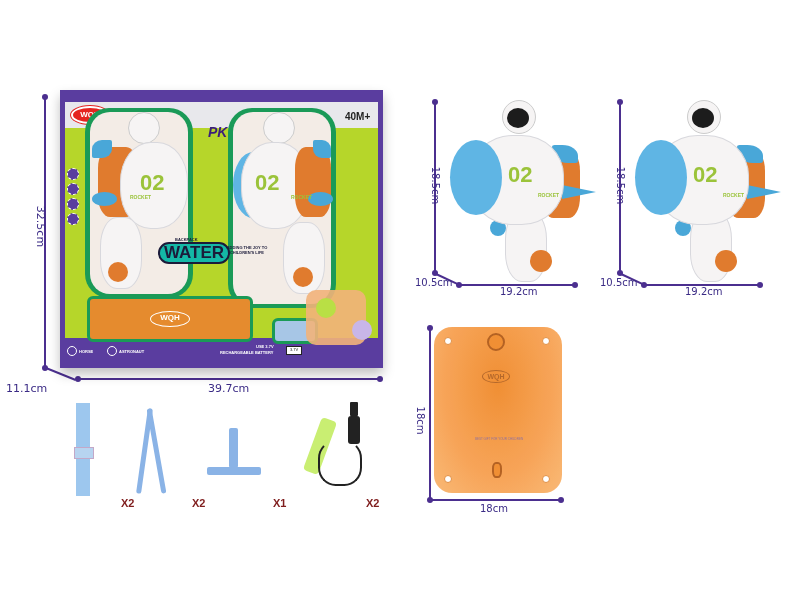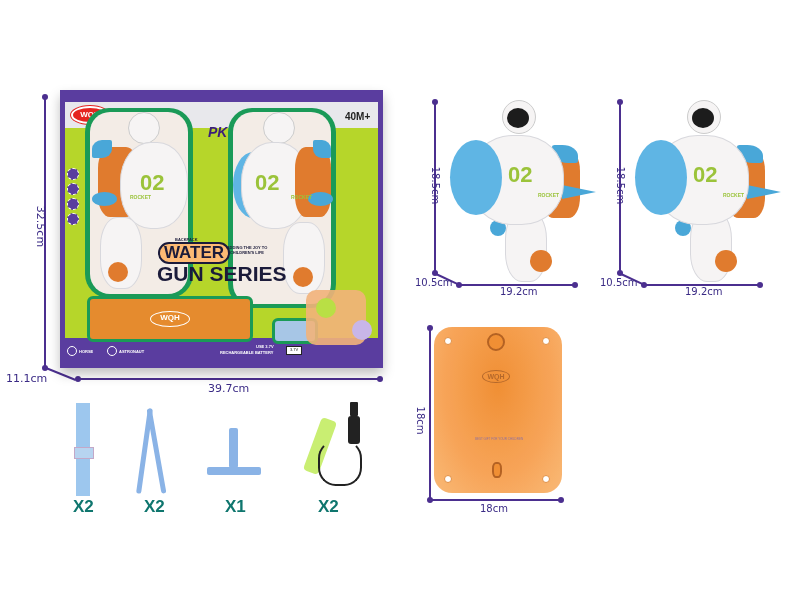--- a/index.html
+++ b/index.html
@@ -14,21 +14,21 @@
   .box{left:60px;top:90px;width:323px;height:278px;background:#5a3d9f;border-radius:2px;box-shadow:0 6px 12px rgba(0,0,0,.25);}
   .box-top{left:0;top:0;width:323px;height:12px;background:#5a3d9f;}
   .box-grey{left:5px;top:12px;width:313px;height:26px;background:#e8e8ec;}
   .box-green{left:5px;top:38px;width:313px;height:210px;background:#b6d62a;}
   .box-bottom{left:0;top:248px;width:323px;height:30px;background:#5a3d9f;}
   .logo-oval{background:#e52420;border:2px solid #fff;border-radius:50%;color:#fff;font-weight:bold;font-size:8px;text-align:center;line-height:14px;box-shadow:0 0 0 1px #e52420;}
   .age{color:#222;font-weight:bold;font-size:10px;}
   .pk{color:#3b1e7a;font-weight:bold;font-style:italic;font-size:14px;}
   .gun-window{background:#1a9a57;border-radius:24px;}
   .gun-inner{background:#f3ece6;border-radius:20px;}
-  .title-water{color:#1b1b3a;font-weight:900;font-size:17px;background:#fdba74;border:2px solid #1b1b3a;border-radius:12px;padding:0 4px;line-height:18px;}
+  .title-water{color:#1b1b3a;font-weight:900;font-size:17px;background:#14b8a6;border:2px solid #1b1b3a;border-radius:12px;padding:0 4px;line-height:18px;}
   .title-gun{color:#1b1b3a;font-weight:900;font-size:21px;letter-spacing:0px;}
   .tagline{color:#1b1b3a;font-size:4px;font-weight:bold;text-align:center;}
   .badge{width:10px;height:10px;border-radius:50%;background:#5a3d9f;border:1px dashed #fff;}
   .pouch{background:#e58b2e;border:3px solid #1a9a57;border-radius:6px;}
   .pouch-logo{border:1px solid #fff;border-radius:50%;color:#fff;font-size:8px;font-weight:bold;text-align:center;line-height:12px;}
   .btm-text{color:#fff;font-size:4px;font-weight:bold;}
   .battery-tag{background:#fff;color:#222;font-size:4px;border:1px solid #222;text-align:center;}
 
   
   .gun{position:absolute;}
@@ -37,21 +37,21 @@
   .g-rear{position:absolute;background:#e07b2e;border-radius:30%;}
   .g-fin{position:absolute;background:#49a7d8;}
   .g-handle{position:absolute;background:#f6f4f4;border-radius:40%;border:1px solid #d8d8dd;}
   .g-knob{position:absolute;background:#e07b2e;border-radius:50%;}
   .g-head{position:absolute;background:#f6f4f4;border-radius:50%;border:1px solid #ccc;}
   .g-visor{position:absolute;background:#1c1c1c;border-radius:50%;}
   .g-num{position:absolute;color:#9bc33a;font-weight:900;font-size:22px;}
   .g-rocket{position:absolute;color:#9bc33a;font-size:5px;font-weight:bold;}
 
   
-  .xlabel{color:#0f766e;font-weight:bold;font-size:17px;}
+  .xlabel{color:#7f1d1d;font-weight:bold;font-size:11px;margin-left:48px;}
   .strap{background:#9dc7ee;}
   .tube{background:#8ab3e6;}
   .battery{background:#c9ee72;border-radius:4px;}
   .usb{background:#222;}
   .cable{border:2px solid #222;border-radius:40%;}
 
   
   .bladder{left:434px;top:327px;width:128px;height:166px;background:#f7a050;border-radius:18px;opacity:.95;}
   .bladder-c{background:radial-gradient(ellipse at 50% 35%,#f08a2a 0%,#f7a050 60%,#f9b670 100%);}
   .hole{position:absolute;width:6px;height:6px;border-radius:50%;background:#fff;border:1px solid #e08a3a;}
@@ -61,21 +61,21 @@
 <body>
 
 <div class="abs">
 
   <div class="dline" style="left:44px;top:97px;width:2px;height:270px;"></div>
   <div class="dot" style="left:42px;top:94px;"></div>
   <div class="dot" style="left:42px;top:365px;"></div>
   <div class="abs dim vtext" style="left:10px;top:220px;width:60px;text-align:center;font-size:11px;">32.5cm</div>
 
   <div class="dline" style="left:46px;top:367px;width:32px;height:2px;transform:rotate(22deg);transform-origin:left center;"></div>
-  <div class="abs dim" style="left:6px;top:372px;font-size:11px;">11.1cm</div>
+  <div class="abs dim" style="left:6px;top:382px;font-size:11px;">11.1cm</div>
 
   <div class="dline" style="left:78px;top:378px;width:302px;height:2px;"></div>
   <div class="dot" style="left:75px;top:376px;"></div>
   <div class="dot" style="left:377px;top:376px;"></div>
   <div class="abs dim" style="left:208px;top:382px;font-size:11px;">39.7cm</div>
 
   <div class="abs box">
     <div class="abs box-top"></div>
     <div class="abs box-grey"></div>
     <div class="abs box-green"></div>
@@ -115,21 +115,20 @@
       <div class="g-fin" style="left:75px;top:80px;width:25px;height:14px;border-radius:50%;"></div>
       <div class="g-num" style="left:22px;top:58px;">02</div>
       <div class="g-rocket" style="left:58px;top:82px;">ROCKET</div>
       <div class="g-handle" style="left:50px;top:110px;width:40px;height:70px;"></div>
       <div class="g-knob" style="left:60px;top:155px;width:20px;height:20px;"></div>
     </div>
 
     <div class="abs" style="left:115px;top:147px;color:#1b1b3a;font-size:4px;font-weight:bold;">BACKPACK</div>
     <div class="abs title-water" style="left:98px;top:152px;">WATER</div>
     <div class="abs tagline" style="left:162px;top:155px;width:50px;">ADDING THE JOY TO CHILDREN'S LIFE</div>
-    <div class="abs title-gun" style="left:97px;top:172px;">GUN SERIES</div>
 
     <div class="abs pouch" style="left:27px;top:206px;width:160px;height:40px;">
       <div class="abs pouch-logo" style="left:60px;top:12px;width:38px;height:14px;">WQH</div>
     </div>
     <div class="abs" style="left:212px;top:228px;width:40px;height:20px;background:#a7c6e6;border:3px solid #1a9a57;border-radius:6px;"></div>
 
     <div class="abs" style="left:246px;top:200px;width:60px;height:55px;background:#f2b27a;border-radius:10px;opacity:.9;"></div>
     <div class="abs" style="left:256px;top:208px;width:20px;height:20px;border-radius:50%;background:#b9df45;"></div>
     <div class="abs" style="left:292px;top:230px;width:20px;height:20px;border-radius:50%;background:#c8b6e8;"></div>
 

